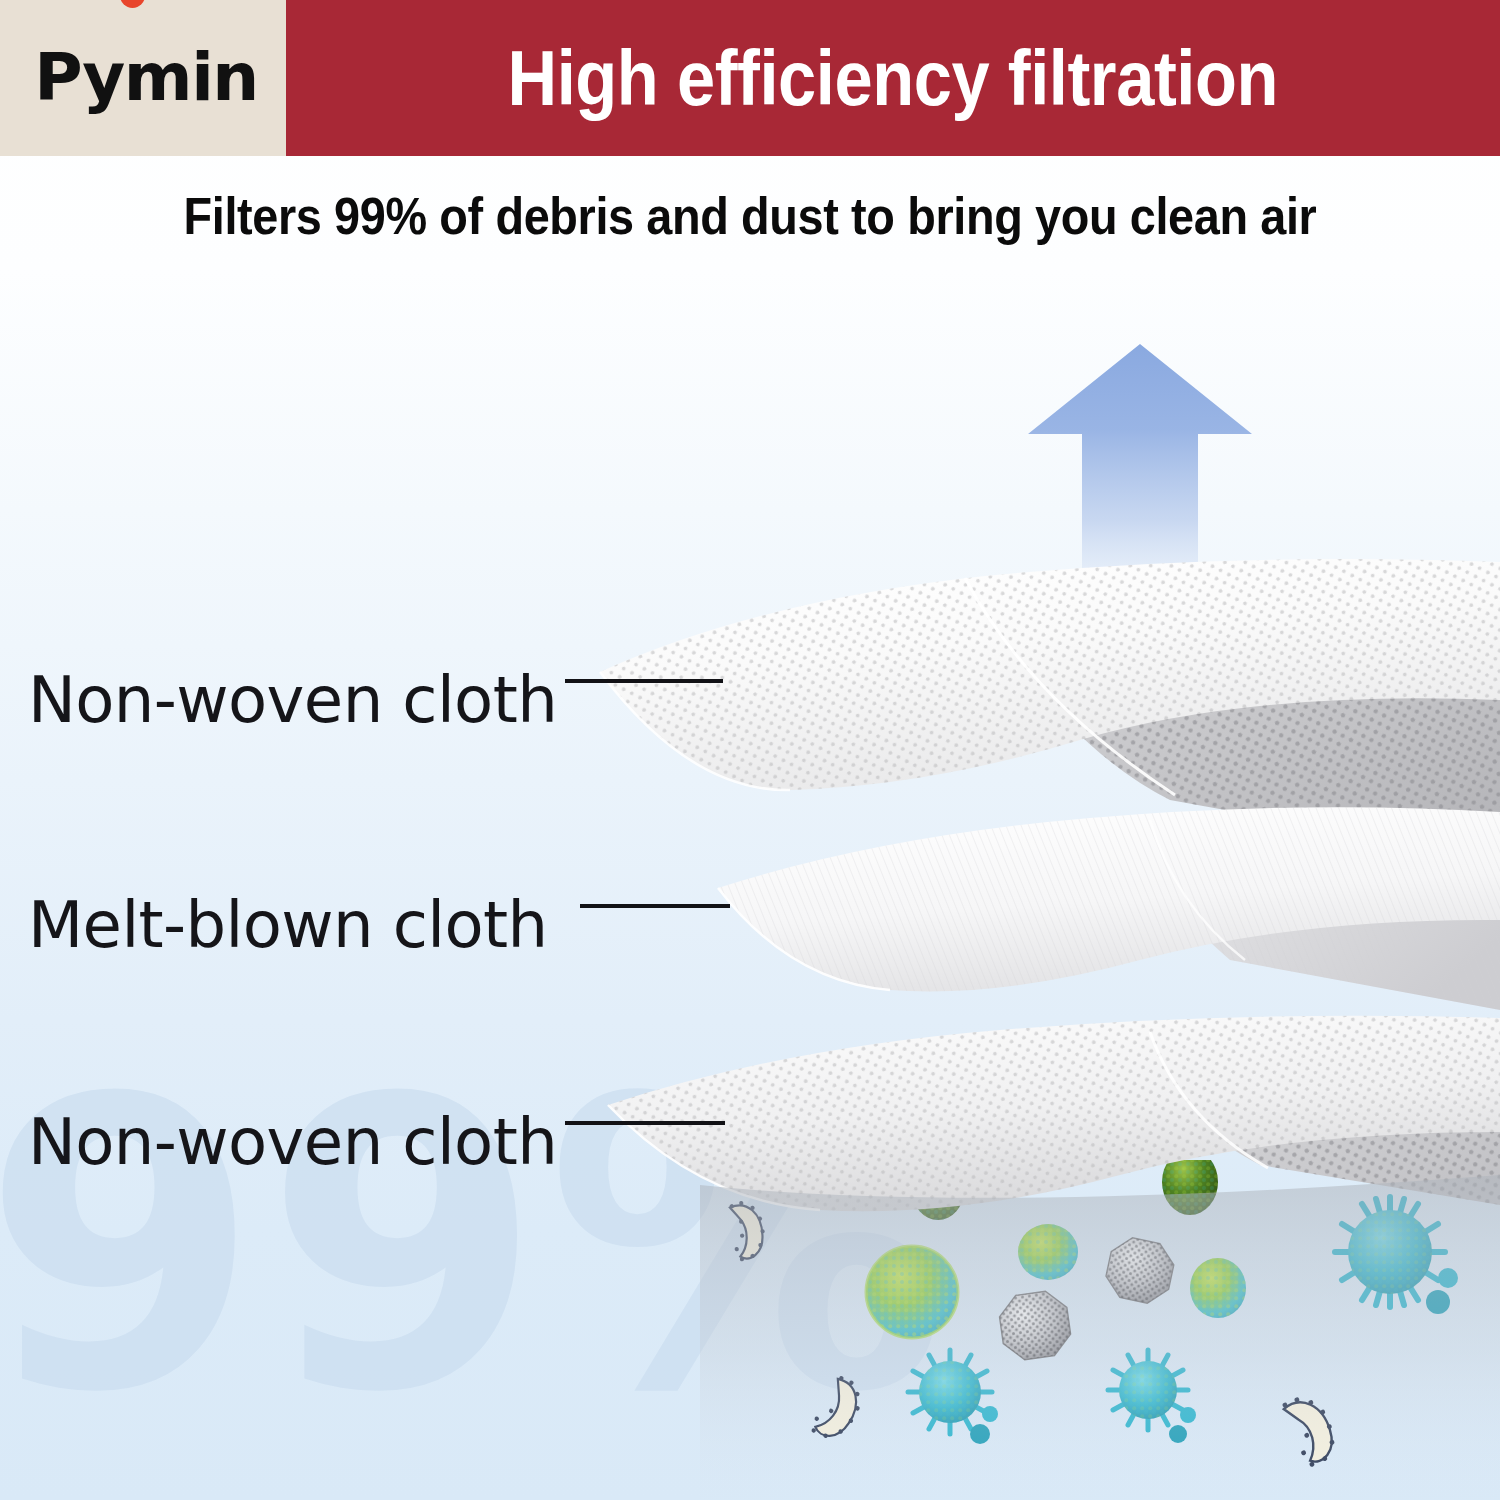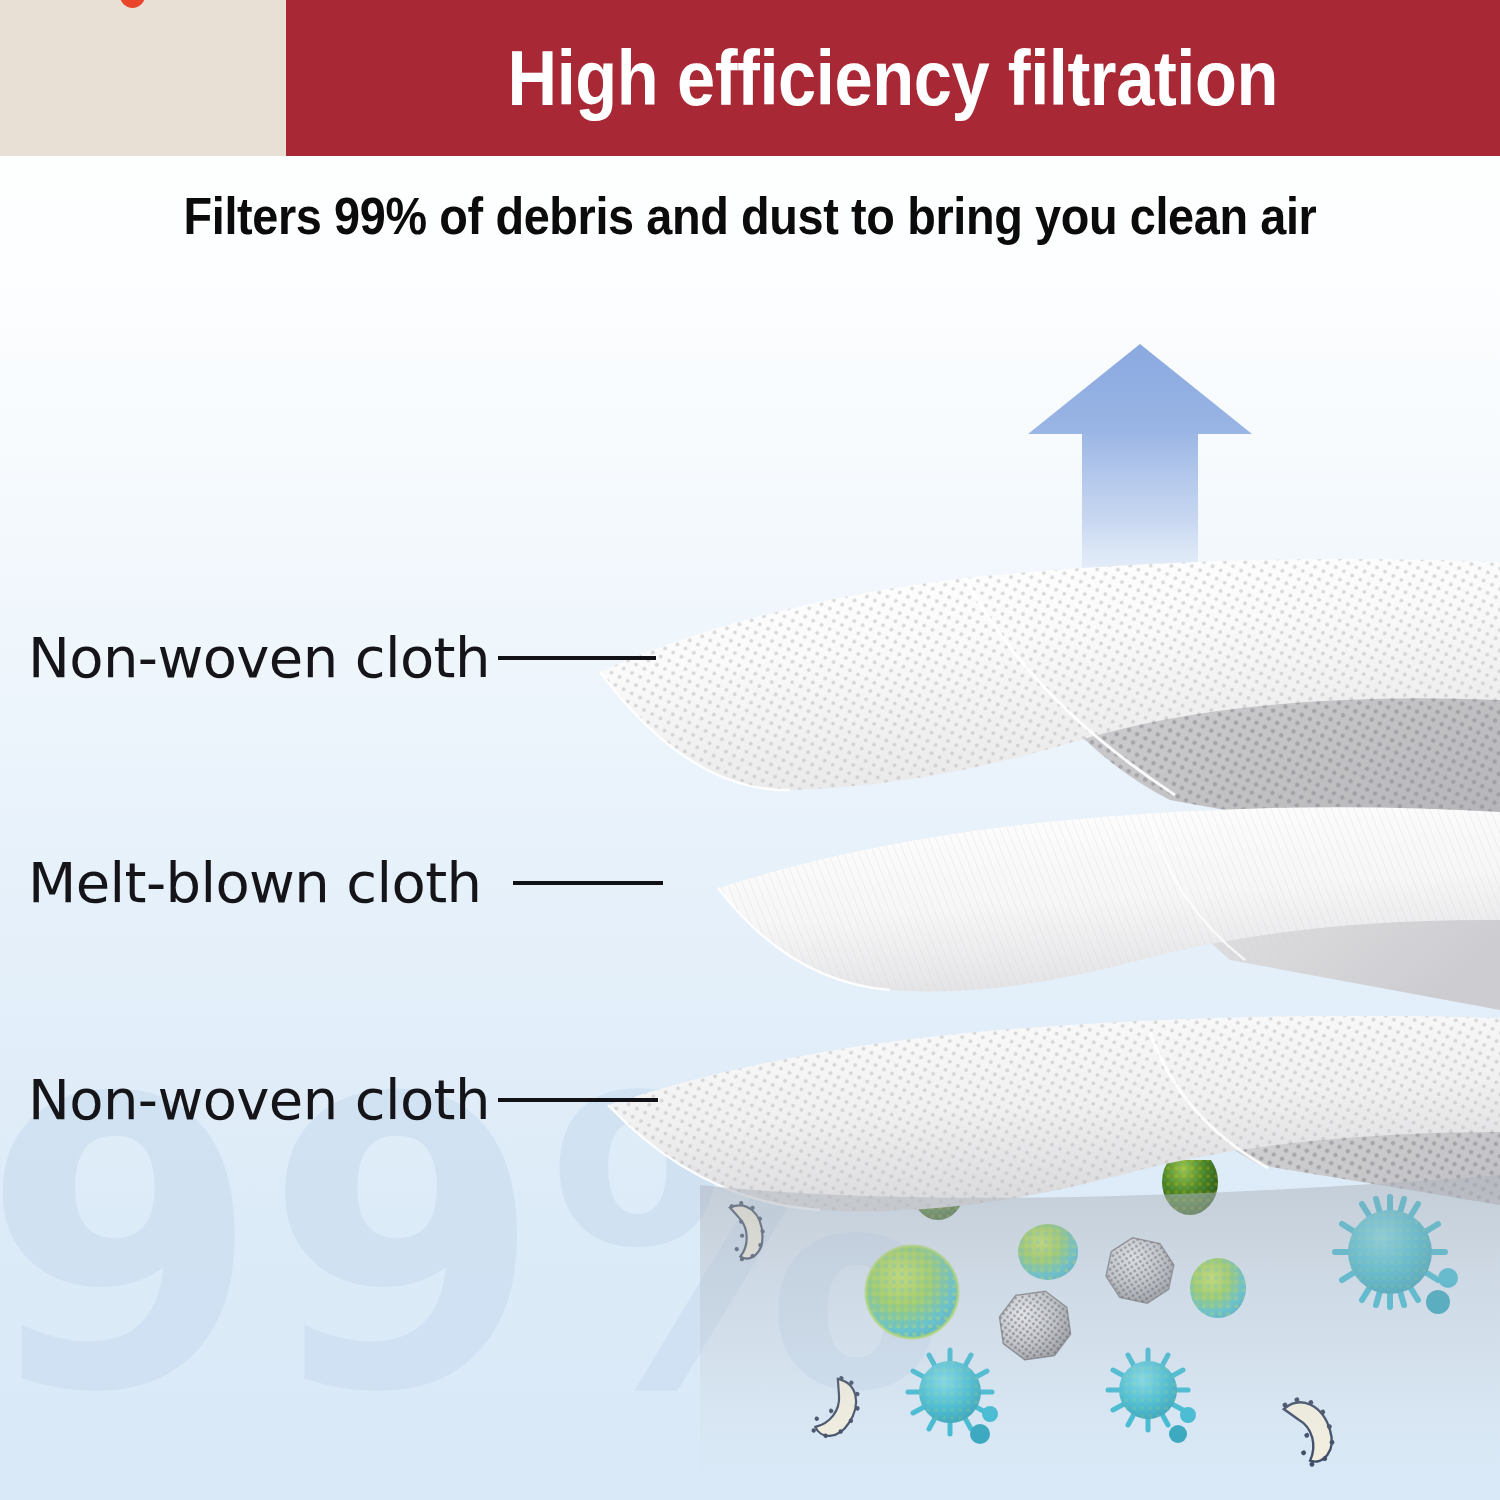--- a/index.html
+++ b/index.html
@@ -151,24 +151,25 @@
   .layer-label {
     position: absolute;
     display: flex;
     align-items: center;
     z-index: 30;
     white-space: nowrap;
   }
   .layer-label .txt {
     font-family: "DejaVu Sans", sans-serif;
     font-weight: 500;
-    font-size: 56px;
+    font-size: 64px;
     color: #151519;
     letter-spacing: -0.6px;
     line-height: 1;
+    margin-top: 38px;
   }
   .layer-label .leader {
     display: block;
     height: 4px;
     background: #121216;
     margin-left: 8px;
   }
   #label-top    { left: 28px; top: 630px; }
   #label-top .leader    { width: 158px; }
   #label-middle { left: 28px; top: 855px; gap: 24px; }
@@ -509,20 +510,21 @@
 
   <div class="layer-label" id="label-bottom">
     <span class="txt">Non-woven cloth</span>
     <span class="leader"></span>
   </div>
 
   <div id="subtitle">Filters 99% of debris and dust to bring you clean air</div>
 
   <div id="header">
     <div id="logo-block">
+      <div id="logo-wordmark">Pymin</div>
       <div id="logo-dot"></div>
     </div>
     <div id="banner-block">
       <div id="banner-title">High efficiency filtration</div>
     </div>
   </div>
 
 </div>
 
 </body></html>

